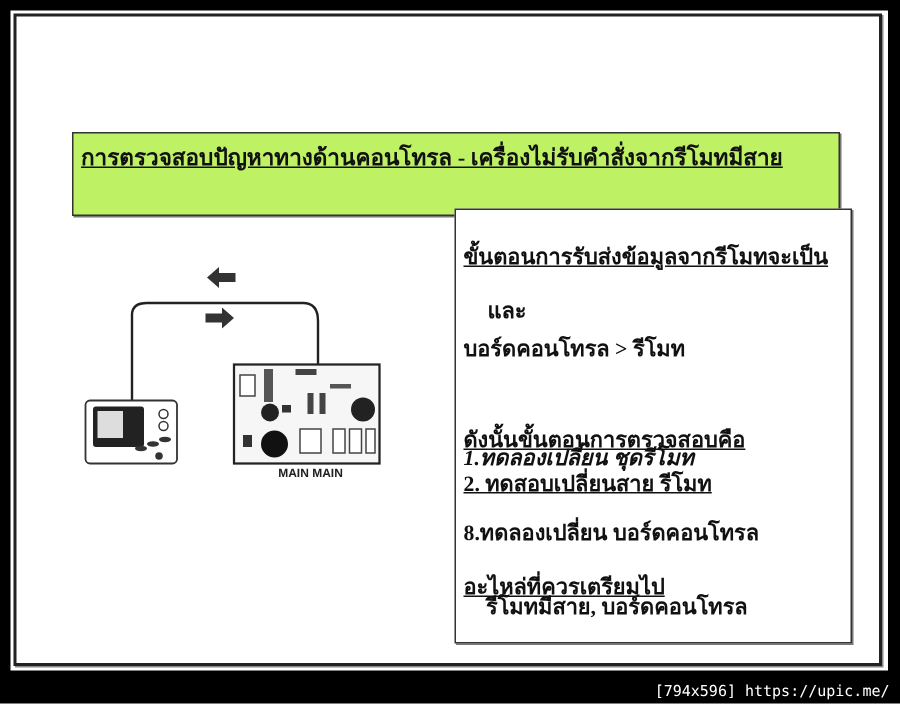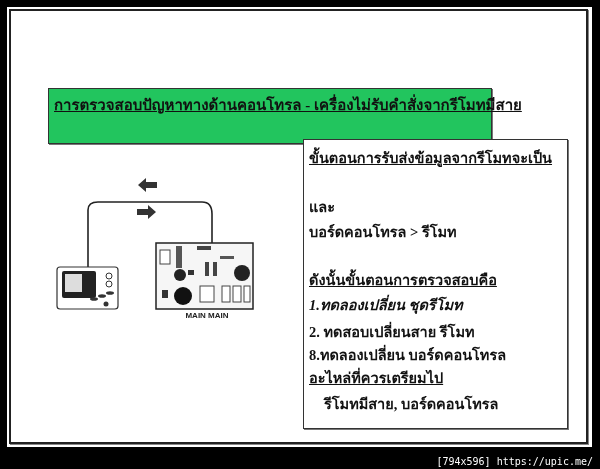--- a/index.html
+++ b/index.html
@@ -9,39 +9,39 @@
     }
     .slide {
       position: absolute; left: 7px; top: 7px; width: 585px; height: 440px;
       background: #fff;
     }
     .slide-inner {
       position: absolute; left: 2px; top: 2px; width: 575px; height: 431px;
       border: 2px solid #222; box-shadow: 1px 1px 0 #888;
     }
     .title-box {
-      position: absolute; left: 41px; top: 81px; width: 444px; height: 56px;
-      border: 1px solid #333; box-shadow: 1px 1px 0 #777; background: #22c55e;
+      position: absolute; left: 41px; top: 81px; width: 512px; height: 56px;
+      border: 1px solid #333; box-shadow: 1px 1px 0 #777; background: #bef264;
       box-sizing: border-box;
     }
     .title-text {
       position: absolute; left: 5px; top: 4px;
       font-family: "Liberation Serif", serif; font-weight: bold;
       font-size: 15px; text-decoration: underline; color: #111; white-space: nowrap;
     }
     .info-box {
       position: absolute; left: 296px; top: 132px; width: 265px; height: 290px;
       border: 1px solid #333; box-shadow: 1px 1px 0 #777; background: #fff;
       box-sizing: border-box;
     }
     .line {
       position: absolute; left: 5px; font-family: "Liberation Serif", serif;
       font-weight: bold; font-size: 14.5px; color: #111; white-space: nowrap;
     }
-    .u { text-decoration: underline; }
+    .u { text-decoration: underline; margin-top: 13px; }
     .diagram { position: absolute; left: 0; top: 0; width: 300px; height: 469px; }
     .lbl {
       position: absolute; font-family: "Liberation Sans", sans-serif; font-weight: bold;
       font-size: 8px; color: #222; text-align: center; line-height: 10px;
     }
     .watermark {
       position: absolute; right: 7px; bottom: 2px; color: #fff;
       font-family: "DejaVu Sans Mono", monospace; font-size: 10px;
     }
   </style>
@@ -95,24 +95,24 @@
       <rect x="162" y="290" width="6" height="8" fill="#333"></rect>
       <rect x="188" y="270" width="6" height="5" fill="#333"></rect>
       <rect x="220" y="256" width="14" height="3" fill="#555"></rect>
     </g>
   </svg>
 
   <div class="lbl" style="left:150px;top:304px;width:100px;">MAIN MAIN</div>
 
   <div class="info-box">
     <div class="line u" style="top:6px;">ขั้นตอนการรับส่งข้อมูลจากรีโมทจะเป็น</div>
-    <div class="line" style="top:55px;">และ</div>
+    <div class="line" style="top:55px;margin-left:16px;">และ</div>
     <div class="line" style="top:80px;">บอร์ดคอนโทรล &gt;  รีโมท</div>
     <div class="line u" style="top:128px;">ดังนั้นขั้นตอนการตรวจสอบคือ</div>
     <div class="line" style="top:153px;font-style:italic;">1.ทดลองเปลี่ยน ชุดรีโมท</div>
-    <div class="line" style="top:180px;">2. ทดสอบเปลี่ยนสาย รีโมท</div>
+    <div class="line" style="top:170px;text-decoration:underline;">2. ทดสอบเปลี่ยนสาย รีโมท</div>
     <div class="line" style="top:203px;">8.ทดลองเปลี่ยน บอร์ดคอนโทรล</div>
     <div class="line" style="top:252px;left:20px;">รีโมทมีสาย, บอร์ดคอนโทรล</div>
     <div class="line u" style="top:226px;">อะไหล่ที่ควรเตรียมไป</div>
   </div>
 </div>
 
 <div class="watermark">[794x596] https://upic.me/</div>
 
 </body></html>

